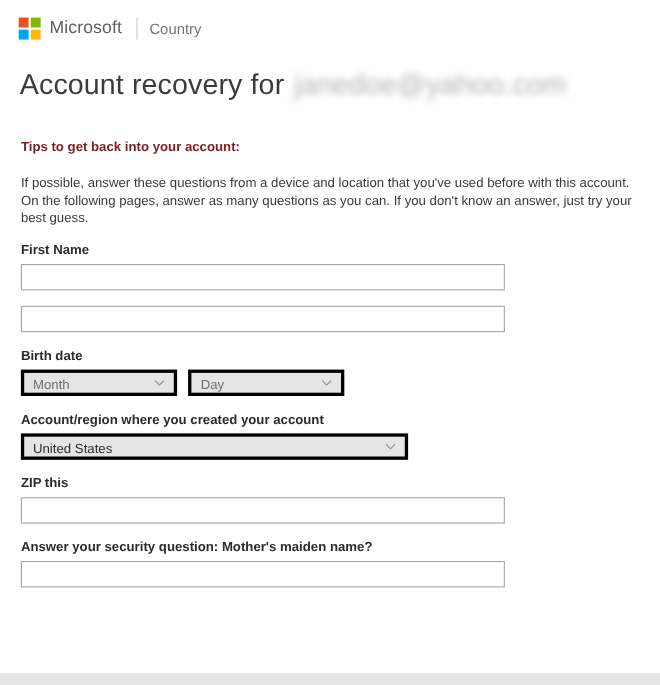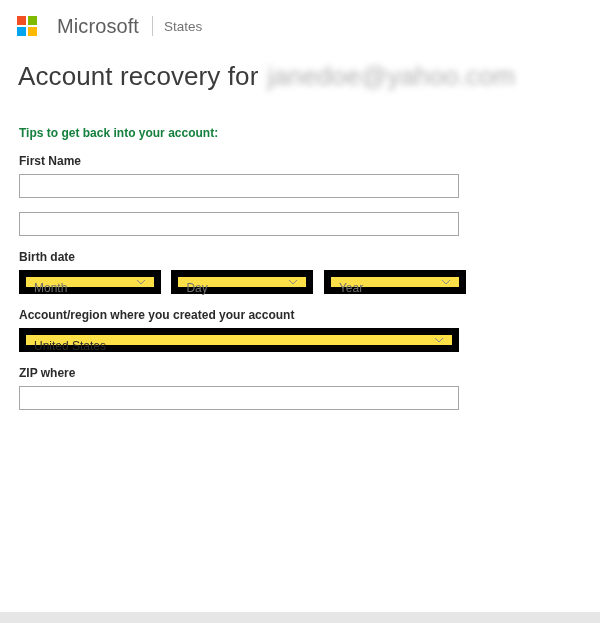--- a/index.html
+++ b/index.html
@@ -34,23 +34,23 @@
     display: grid;
     grid-template-columns: 9px 9px;
     grid-template-rows: 9px 9px;
     gap: 2px;
     width: 20px;
     height: 20px;
     flex: 0 0 auto;
   }
   .ms-logo span { display: block; width: 9px; height: 9px; }
   .brand-name {
-    font-size: 20px;
+    font-size: 16px;
     color: #5e5e5e;
-    margin-left: 20px;
+    margin-left: 8px;
     letter-spacing: 0.1px;
     font-weight: 400;
   }
   .brand-divider {
     width: 1px;
     height: 20px;
     background: #c8c8c8;
     margin: 0 11px 0 13px;
   }
   .brand-sub {
@@ -80,21 +80,21 @@
   }
 
   
   .intro {
     padding: 0 0 0 19px;
   }
   .intro-head {
     margin-top: 34px;
     font-size: 12px;
     font-weight: bold;
-    color: #15803d;
+    color: #7f1d1d;
   }
   .intro-line {
     font-size: 12px;
     color: #3a3a3a;
     line-height: 16px;
   }
   .intro-line.first { margin-top: 18px; }
 
   
   .form {
@@ -119,22 +119,22 @@
     color: #2b2b2b;
     padding: 0 6px;
     outline: none;
     border-radius: 0;
   }
 
   .select-wrap {
     position: relative;
     display: inline-block;
     height: 24px;
-    border: 7px solid #000000;
-    background: #fde047;
+    border: 3px solid #000000;
+    background: #e5e5e5;
     box-sizing: border-box;
     vertical-align: top;
   }
   .select-wrap .sel-text {
     display: block;
     font-size: 12px;
     line-height: 22px;
     padding-left: 8px;
     padding-right: 26px;
     white-space: nowrap;
@@ -150,21 +150,21 @@
     width: 10px;
     height: 10px;
     pointer-events: none;
   }
   .chev svg { display: block; }
 
   .date-row { white-space: nowrap; }
   .date-row .select-wrap { width: 142px; }
   .date-row .select-wrap + .select-wrap { margin-left: 6px; }
 
-  .wide-select { width: 440px; }
+  .wide-select { width: 352px; }
 
   .footer-strip {
     position: absolute;
     left: 0;
     bottom: 0;
     width: 600px;
     height: 11px;
     background: #e6e6e6;
   }
 </style>
@@ -175,30 +175,32 @@
 
   <div class="header">
     <div class="ms-logo">
       <span style="background:#f25022"></span>
       <span style="background:#7fba00"></span>
       <span style="background:#00a4ef"></span>
       <span style="background:#ffb900"></span>
     </div>
     <div class="brand-name">Microsoft</div>
     <div class="brand-divider"></div>
-    <div class="brand-sub">States</div>
+    <div class="brand-sub">Country</div>
   </div>
 
   <div class="title-row">
     <span>Account recovery for</span>
     <span class="title-email">janedoe@yahoo.com</span>
   </div>
 
   <div class="intro">
     <div class="intro-head">Tips to get back into your account:</div>
+    <div class="intro-line first">If possible, answer these questions from a device and location that you've used before with this account.</div>
+    <div class="intro-line">On the following pages, answer as many questions as you can. If you don't know an answer, just try your best guess.</div>
   </div>
 
   <div class="form">
 
     <div class="field">
       <label class="field-label">First Name</label>
       <input class="text-input" type="text" value="" style="">
     </div>
 
     <div class="field">
@@ -217,47 +219,43 @@
           </span>
         </div>
         <div class="select-wrap">
           <span class="sel-text placeholder">Day</span>
           <span class="chev">
             <svg width="10" height="10" viewBox="0 0 10 10">
                 <path d="M1 3 L5 7 L9 3" fill="none" stroke="#8a8a8a" stroke-width="1"></path>
               </svg>
           </span>
         </div>
-        <div class="select-wrap">
-          <span class="sel-text placeholder">Year</span>
-          <span class="chev">
-            <svg width="10" height="10" viewBox="0 0 10 10">
-                <path d="M1 3 L5 7 L9 3" fill="none" stroke="#8a8a8a" stroke-width="1"></path>
-              </svg>
-          </span>
-        </div>
       </div>
     </div>
 
     <div class="field">
       <label class="field-label">Account/region where you created your account</label>
       <div class="select-wrap wide-select">
         <span class="sel-text chosen">United States</span>
         <span class="chev">
           <svg width="10" height="10" viewBox="0 0 10 10">
               <path d="M1 3 L5 7 L9 3" fill="none" stroke="#8a8a8a" stroke-width="1"></path>
             </svg>
         </span>
       </div>
     </div>
 
 
     <div class="field">
-      <label class="field-label">ZIP where</label>
-      <input class="text-input" type="text" value="" style="">
-    </div>
-
+      <label class="field-label">ZIP this</label>
+      <input class="text-input" type="text" value="" style="">
+    </div>
+
+    <div class="field">
+      <label class="field-label">Answer your security question: Mother's maiden name?</label>
+      <input class="text-input" type="text" value="" style="">
+    </div>
 
   </div>
 
   <div class="footer-strip"></div>
 
 </div>
 
 </body></html>

